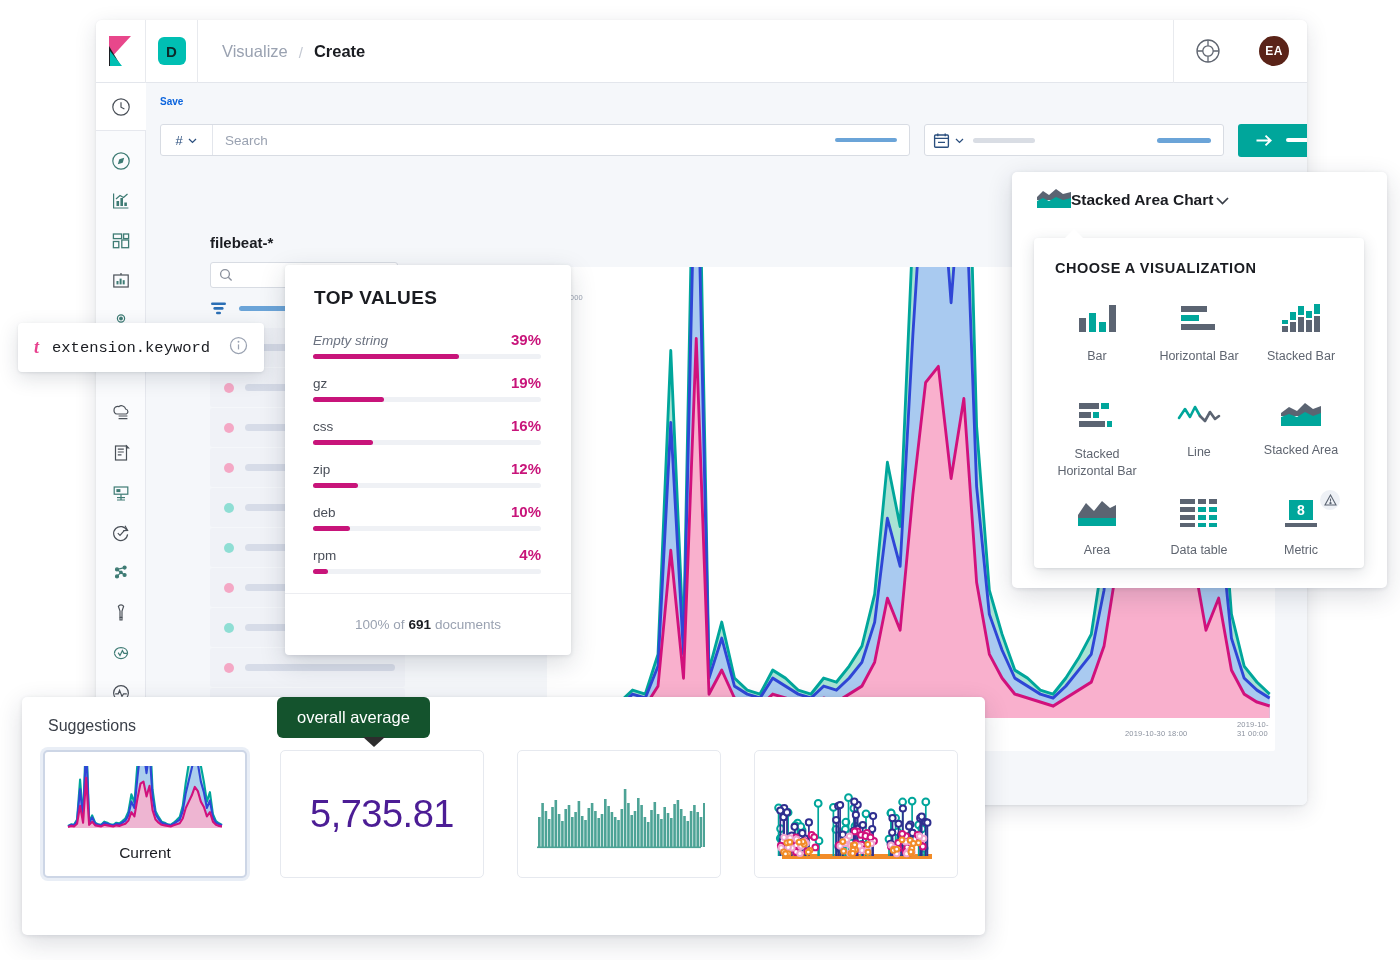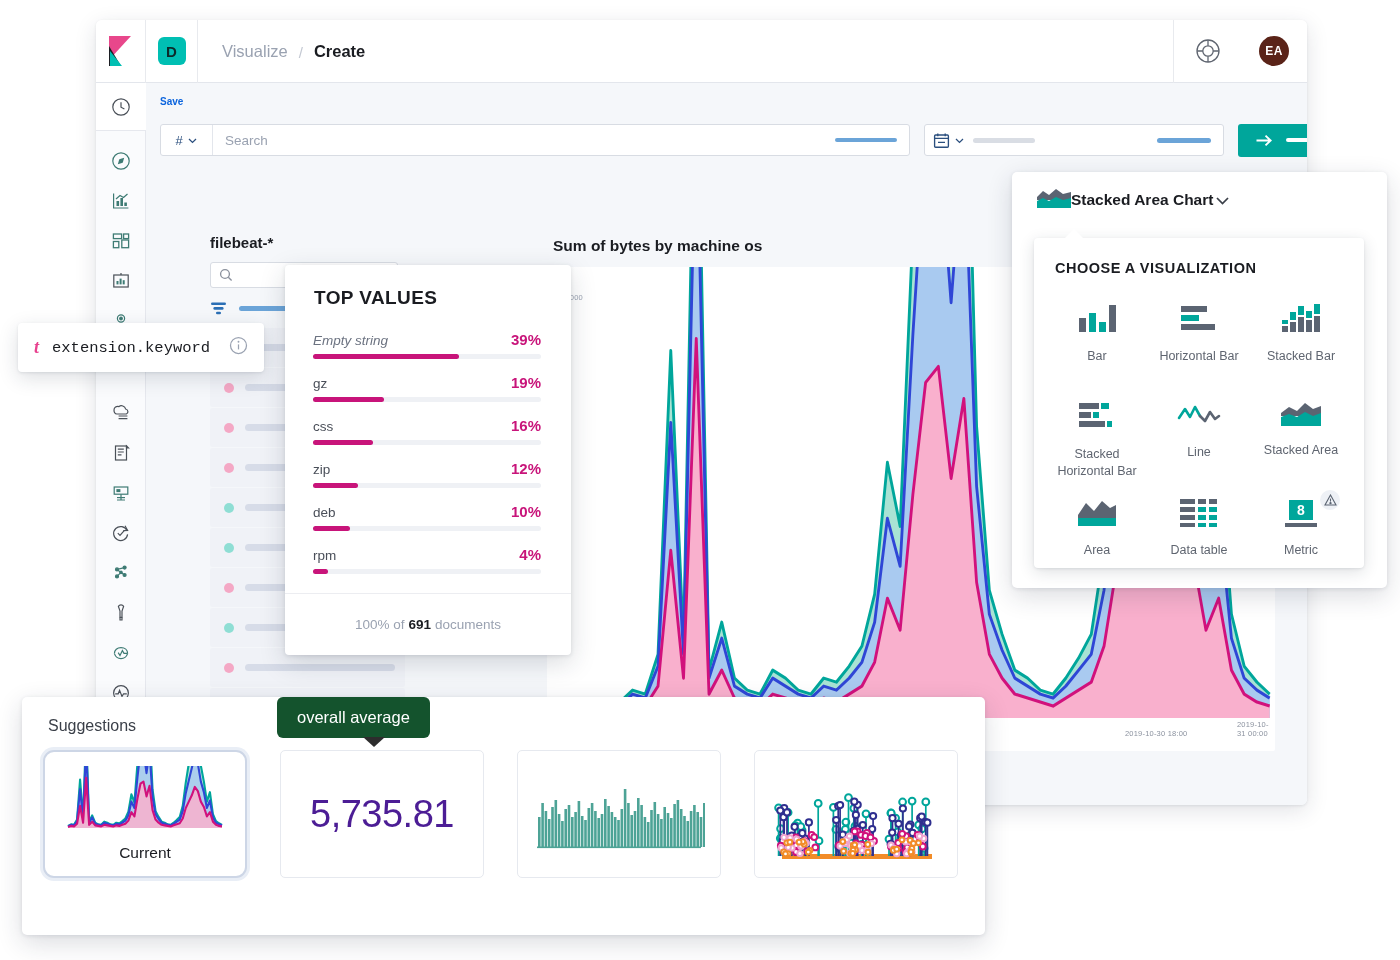--- a/index.html
+++ b/index.html
@@ -203,21 +203,21 @@
 
   
   .suggpanel {
     position:absolute; left: 22px; top: 697px; width: 963px; height: 238px;
     background:#fff; border-radius: 5px;
     box-shadow: 0 8px 26px rgba(30,40,60,0.16), 0 1px 4px rgba(30,40,60,0.11);
   }
   .sugg-title { font-size: 16px; color:#3a3f48; padding: 20px 0 0 26px; }
   .sugg-row { display:flex; align-items:flex-start; gap: 33px; padding: 15px 0 0 21px; }
   .sugg-tile {
-    width: 204px; height: 128px; border-radius: 11px; background:#fff;
+    width: 204px; height: 128px; border-radius: 5px; background:#fff;
     border: 1px solid #e6e9ef; position:relative;
   }
   .sugg-tile.selected {
     border: 2px solid #cdd6e6; padding: 5px; background:#fff;
     box-shadow: 0 0 0 3px #e9eef6;
   }
   .sugg-tile-inner { width:100%; height:100%; display:flex; flex-direction:column; align-items:center; justify-content:center; }
   .sugg-tile-label { font-size: 15.5px; color:#1a1c21; margin-top: 2px; }
   .metric-tile {
     width: 204px; height: 128px; border-radius: 5px; background:#fff; border:1px solid #e6e9ef;
@@ -484,21 +484,20 @@
               </div>
               <div class="fp-row">
                 <span class="fp-dot teal"></span>
                 <span class="fp-skel" style="width: 110px;"></span>
               </div>
             </div>
         </div>
       </div>
 
       <div class="chart-wrap">
-        <div class="chart-title">Sum of bytes by machine os</div>
         <div class="chart-box">
           <div class="ylab" style="left:8px; top:26px;">110,000</div>
           <div class="ylab" style="left:12px; bottom:34px;">10,000</div>
           <svg id="chart-svg" width="100%" height="100%" viewBox="0 0 820 500" preserveAspectRatio="none" style="position:absolute;left:0;top:0;">
               <path d="M82 449.4909090909091 L96.3529411764706 437.1090909090909 L110.70588235294117 441.23636363636365 L125.05882352941177 399.9636363636364 L139.41176470588235 86.29090909090911 L153.76470588235293 387.58181818181816 L168.11764705882354 -289.29090909090905 L182.47058823529414 416.4727272727273 L196.8235294117647 366.94545454545454 L211.1764705882353 424.72727272727275 L225.52941176470588 437.1090909090909 L239.8823529411765 441.23636363636365 L254.23529411764704 416.4727272727273 L268.5882352941176 424.72727272727275 L282.9411764705883 437.1090909090909 L297.29411764705884 441.23636363636365 L311.6470588235294 424.72727272727275 L326 428.8545454545455 L340.3529411764706 412.3454545454546 L354.70588235294116 391.7090909090909 L369.05882352941177 338.05454545454546 L383.4117647058823 201.85454545454547 L397.764705882353 267.8909090909091 L412.11764705882354 -37.52727272727276 L426.4705882352941 -318.18181818181824 L440.8235294117647 -293.4181818181818 L455.17647058823525 -87.05454545454552 L469.5294117647059 -326.4363636363636 L483.8823529411765 164.7090909090909 L498.235294117647 333.92727272727274 L512.5882352941177 379.3272727272727 L526.9411764705882 416.4727272727273 L541.2941176470588 424.72727272727275 L555.6470588235295 437.1090909090909 L570 441.23636363636365 L584.3529411764706 424.72727272727275 L598.7058823529412 404.0909090909091 L613.0588235294117 379.3272727272727 L627.4117647058823 292.6545454545454 L641.7647058823529 111.05454545454546 L656.1176470588235 -37.52727272727276 L670.4705882352941 -186.10909090909092 L684.8235294117646 -309.9272727272727 L699.1764705882352 -227.38181818181818 L713.529411764706 -21.0181818181818 L727.8823529411765 102.79999999999995 L742.2352941176471 259.6363636363636 L756.5882352941176 185.34545454545457 L770.9411764705882 358.6909090909091 L785.2941176470589 412.3454545454546 L799.6470588235294 428.8545454545455 L814 441.23636363636365 L814 466 L82 466 Z" fill="#a9e3d4"></path>
               <path d="M82 449.4909090909091 L96.3529411764706 437.1090909090909 L110.70588235294117 441.23636363636365 L125.05882352941177 399.9636363636364 L139.41176470588235 86.29090909090911 L153.76470588235293 387.58181818181816 L168.11764705882354 -289.29090909090905 L182.47058823529414 416.4727272727273 L196.8235294117647 366.94545454545454 L211.1764705882353 424.72727272727275 L225.52941176470588 437.1090909090909 L239.8823529411765 441.23636363636365 L254.23529411764704 416.4727272727273 L268.5882352941176 424.72727272727275 L282.9411764705883 437.1090909090909 L297.29411764705884 441.23636363636365 L311.6470588235294 424.72727272727275 L326 428.8545454545455 L340.3529411764706 412.3454545454546 L354.70588235294116 391.7090909090909 L369.05882352941177 338.05454545454546 L383.4117647058823 201.85454545454547 L397.764705882353 267.8909090909091 L412.11764705882354 -37.52727272727276 L426.4705882352941 -318.18181818181824 L440.8235294117647 -293.4181818181818 L455.17647058823525 -87.05454545454552 L469.5294117647059 -326.4363636363636 L483.8823529411765 164.7090909090909 L498.235294117647 333.92727272727274 L512.5882352941177 379.3272727272727 L526.9411764705882 416.4727272727273 L541.2941176470588 424.72727272727275 L555.6470588235295 437.1090909090909 L570 441.23636363636365 L584.3529411764706 424.72727272727275 L598.7058823529412 404.0909090909091 L613.0588235294117 379.3272727272727 L627.4117647058823 292.6545454545454 L641.7647058823529 111.05454545454546 L656.1176470588235 -37.52727272727276 L670.4705882352941 -186.10909090909092 L684.8235294117646 -309.9272727272727 L699.1764705882352 -227.38181818181818 L713.529411764706 -21.0181818181818 L727.8823529411765 102.79999999999995 L742.2352941176471 259.6363636363636 L756.5882352941176 185.34545454545457 L770.9411764705882 358.6909090909091 L785.2941176470589 412.3454545454546 L799.6470588235294 428.8545454545455 L814 441.23636363636365" fill="none" stroke="#00a69b" stroke-width="3.2" stroke-linejoin="round"></path>
               <path d="M82 453.6181818181818 L96.3529411764706 441.23636363636365 L110.70588235294117 445.3636363636364 L125.05882352941177 412.3454545454546 L139.41176470588235 160.58181818181816 L153.76470588235293 399.9636363636364 L168.11764705882354 -173.72727272727275 L182.47058823529414 424.72727272727275 L196.8235294117647 383.45454545454544 L211.1764705882353 432.9818181818182 L225.52941176470588 441.23636363636365 L239.8823529411765 445.3636363636364 L254.23529411764704 424.72727272727275 L268.5882352941176 432.9818181818182 L282.9411764705883 441.23636363636365 L297.29411764705884 445.3636363636364 L311.6470588235294 432.9818181818182 L326 437.1090909090909 L340.3529411764706 424.72727272727275 L354.70588235294116 408.21818181818185 L369.05882352941177 366.94545454545454 L383.4117647058823 259.6363636363636 L397.764705882353 309.16363636363633 L412.11764705882354 69.78181818181821 L426.4705882352941 -136.58181818181822 L440.8235294117647 -136.58181818181822 L455.17647058823525 36.76363636363635 L469.5294117647059 -136.58181818181822 L483.8823529411765 226.61818181818185 L498.235294117647 358.6909090909091 L512.5882352941177 395.83636363636367 L526.9411764705882 424.72727272727275 L541.2941176470588 432.9818181818182 L555.6470588235295 441.23636363636365 L570 445.3636363636364 L584.3529411764706 432.9818181818182 L598.7058823529412 416.4727272727273 L613.0588235294117 399.9636363636364 L627.4117647058823 333.92727272727274 L641.7647058823529 193.60000000000002 L656.1176470588235 94.5454545454545 L670.4705882352941 -4.509090909090901 L684.8235294117646 -95.30909090909086 L699.1764705882352 -37.52727272727276 L713.529411764706 102.79999999999995 L727.8823529411765 185.34545454545457 L742.2352941176471 309.16363636363633 L756.5882352941176 251.38181818181818 L770.9411764705882 383.45454545454544 L785.2941176470589 424.72727272727275 L799.6470588235294 437.1090909090909 L814 445.3636363636364 L814 466 L82 466 Z" fill="#a9caf0"></path>
               <path d="M82 453.6181818181818 L96.3529411764706 441.23636363636365 L110.70588235294117 445.3636363636364 L125.05882352941177 412.3454545454546 L139.41176470588235 160.58181818181816 L153.76470588235293 399.9636363636364 L168.11764705882354 -173.72727272727275 L182.47058823529414 424.72727272727275 L196.8235294117647 383.45454545454544 L211.1764705882353 432.9818181818182 L225.52941176470588 441.23636363636365 L239.8823529411765 445.3636363636364 L254.23529411764704 424.72727272727275 L268.5882352941176 432.9818181818182 L282.9411764705883 441.23636363636365 L297.29411764705884 445.3636363636364 L311.6470588235294 432.9818181818182 L326 437.1090909090909 L340.3529411764706 424.72727272727275 L354.70588235294116 408.21818181818185 L369.05882352941177 366.94545454545454 L383.4117647058823 259.6363636363636 L397.764705882353 309.16363636363633 L412.11764705882354 69.78181818181821 L426.4705882352941 -136.58181818181822 L440.8235294117647 -136.58181818181822 L455.17647058823525 36.76363636363635 L469.5294117647059 -136.58181818181822 L483.8823529411765 226.61818181818185 L498.235294117647 358.6909090909091 L512.5882352941177 395.83636363636367 L526.9411764705882 424.72727272727275 L541.2941176470588 432.9818181818182 L555.6470588235295 441.23636363636365 L570 445.3636363636364 L584.3529411764706 432.9818181818182 L598.7058823529412 416.4727272727273 L613.0588235294117 399.9636363636364 L627.4117647058823 333.92727272727274 L641.7647058823529 193.60000000000002 L656.1176470588235 94.5454545454545 L670.4705882352941 -4.509090909090901 L684.8235294117646 -95.30909090909086 L699.1764705882352 -37.52727272727276 L713.529411764706 102.79999999999995 L727.8823529411765 185.34545454545457 L742.2352941176471 309.16363636363633 L756.5882352941176 251.38181818181818 L770.9411764705882 383.45454545454544 L785.2941176470589 424.72727272727275 L799.6470588235294 437.1090909090909 L814 445.3636363636364" fill="none" stroke="#2f46d6" stroke-width="3.2" stroke-linejoin="round"></path>
               <path d="M82 457.74545454545455 L96.3529411764706 449.4909090909091 L110.70588235294117 453.6181818181818 L125.05882352941177 432.9818181818182 L139.41176470588235 292.6545454545454 L153.76470588235293 424.72727272727275 L168.11764705882354 73.90909090909088 L182.47058823529414 441.23636363636365 L196.8235294117647 416.4727272727273 L211.1764705882353 445.3636363636364 L225.52941176470588 449.4909090909091 L239.8823529411765 453.6181818181818 L254.23529411764704 441.23636363636365 L268.5882352941176 445.3636363636364 L282.9411764705883 449.4909090909091 L297.29411764705884 453.6181818181818 L311.6470588235294 445.3636363636364 L326 449.4909090909091 L340.3529411764706 441.23636363636365 L354.70588235294116 432.9818181818182 L369.05882352941177 408.21818181818185 L383.4117647058823 342.1818181818182 L397.764705882353 375.2 L412.11764705882354 234.8727272727273 L426.4705882352941 119.30909090909091 L440.8235294117647 102.79999999999995 L455.17647058823525 218.36363636363637 L469.5294117647059 135.8181818181818 L483.8823529411765 325.6727272727273 L498.235294117647 399.9636363636364 L512.5882352941177 424.72727272727275 L526.9411764705882 441.23636363636365 L541.2941176470588 445.3636363636364 L555.6470588235295 449.4909090909091 L570 453.6181818181818 L584.3529411764706 445.3636363636364 L598.7058823529412 437.1090909090909 L613.0588235294117 428.8545454545455 L627.4117647058823 391.7090909090909 L641.7647058823529 309.16363636363633 L656.1176470588235 259.6363636363636 L670.4705882352941 210.10909090909092 L684.8235294117646 144.07272727272726 L699.1764705882352 177.09090909090912 L713.529411764706 259.6363636363636 L727.8823529411765 300.9090909090909 L742.2352941176471 375.2 L756.5882352941176 342.1818181818182 L770.9411764705882 416.4727272727273 L785.2941176470589 441.23636363636365 L799.6470588235294 449.4909090909091 L814 453.6181818181818 L814 466 L82 466 Z" fill="#f9b0cd"></path>
               <path d="M82 457.74545454545455 L96.3529411764706 449.4909090909091 L110.70588235294117 453.6181818181818 L125.05882352941177 432.9818181818182 L139.41176470588235 292.6545454545454 L153.76470588235293 424.72727272727275 L168.11764705882354 73.90909090909088 L182.47058823529414 441.23636363636365 L196.8235294117647 416.4727272727273 L211.1764705882353 445.3636363636364 L225.52941176470588 449.4909090909091 L239.8823529411765 453.6181818181818 L254.23529411764704 441.23636363636365 L268.5882352941176 445.3636363636364 L282.9411764705883 449.4909090909091 L297.29411764705884 453.6181818181818 L311.6470588235294 445.3636363636364 L326 449.4909090909091 L340.3529411764706 441.23636363636365 L354.70588235294116 432.9818181818182 L369.05882352941177 408.21818181818185 L383.4117647058823 342.1818181818182 L397.764705882353 375.2 L412.11764705882354 234.8727272727273 L426.4705882352941 119.30909090909091 L440.8235294117647 102.79999999999995 L455.17647058823525 218.36363636363637 L469.5294117647059 135.8181818181818 L483.8823529411765 325.6727272727273 L498.235294117647 399.9636363636364 L512.5882352941177 424.72727272727275 L526.9411764705882 441.23636363636365 L541.2941176470588 445.3636363636364 L555.6470588235295 449.4909090909091 L570 453.6181818181818 L584.3529411764706 445.3636363636364 L598.7058823529412 437.1090909090909 L613.0588235294117 428.8545454545455 L627.4117647058823 391.7090909090909 L641.7647058823529 309.16363636363633 L656.1176470588235 259.6363636363636 L670.4705882352941 210.10909090909092 L684.8235294117646 144.07272727272726 L699.1764705882352 177.09090909090912 L713.529411764706 259.6363636363636 L727.8823529411765 300.9090909090909 L742.2352941176471 375.2 L756.5882352941176 342.1818181818182 L770.9411764705882 416.4727272727273 L785.2941176470589 441.23636363636365 L799.6470588235294 449.4909090909091 L814 453.6181818181818" fill="none" stroke="#d1117c" stroke-width="3.2" stroke-linejoin="round"></path>

